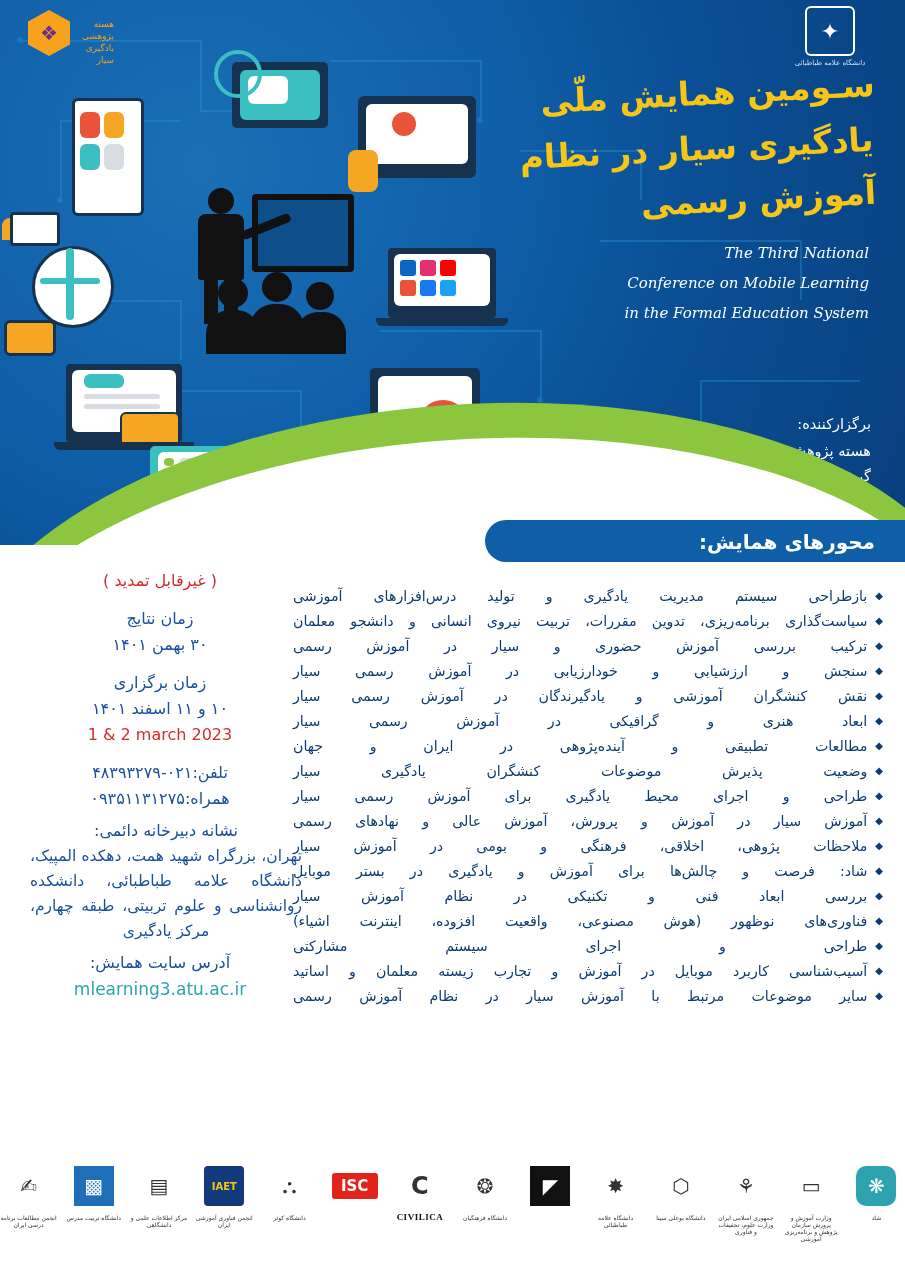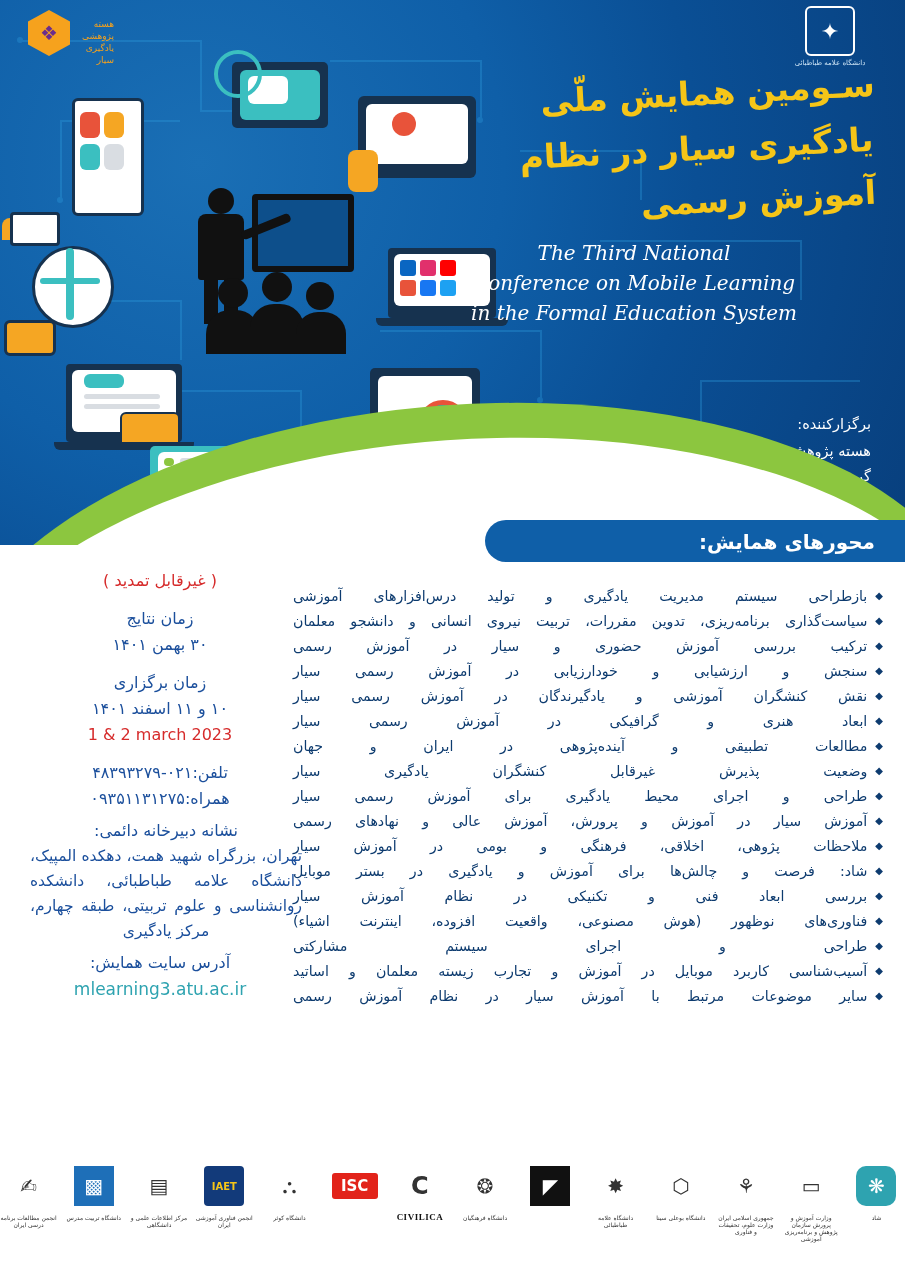--- a/index.html
+++ b/index.html
@@ -54,23 +54,23 @@
   .logo-right .cap{color:#cfe6f7;font-size:7px;margin-top:3px;line-height:9px;}
 
   
   .fa-title{
     position:absolute;right:30px;top:72px;width:470px;text-align:right;
     color:#f5c518;direction:rtl;
   }
   .fa-title .l1{font-size:33px;font-weight:bold;transform:rotate(-3deg);line-height:1.5;}
   .fa-title .l2{font-size:33px;font-weight:bold;transform:rotate(-3deg);line-height:1.6;margin-top:4px;}
   .en-title{
-    position:absolute;right:36px;top:238px;width:470px;text-align:center;direction:ltr;
+    position:absolute;right:36px;top:238px;width:470px;text-align:right;direction:ltr;
     color:#fff;font-family:"DejaVu Serif","Liberation Serif",serif;
-    font-size:20px;line-height:30px;font-style:italic;
+    font-size:15px;line-height:30px;font-style:italic;
   }
 
   
   .organizer{
     position:absolute;right:34px;top:412px;width:470px;text-align:right;direction:rtl;
     color:#ffffff;font-size:14.5px;line-height:25px;
   }
   .organizer .hd{color:#ffffff;font-size:14.5px;margin-bottom:2px;}
 
   
@@ -300,21 +300,21 @@
     <div class="axis-item">
         <span class="bullet">◆</span>
         <span class="txt">ابعاد هنری و گرافیکی در آموزش رسمی سیار</span>
       </div>
     <div class="axis-item">
         <span class="bullet">◆</span>
         <span class="txt">مطالعات تطبیقی و آینده‌پژوهی در ایران و جهان</span>
       </div>
     <div class="axis-item">
         <span class="bullet">◆</span>
-        <span class="txt">وضعیت پذیرش غیرقابل کنشگران یادگیری سیار</span>
+        <span class="txt">وضعیت پذیرش موضوعات کنشگران یادگیری سیار</span>
       </div>
     <div class="axis-item">
         <span class="bullet">◆</span>
         <span class="txt">طراحی و اجرای محیط یادگیری برای آموزش رسمی سیار</span>
       </div>
     <div class="axis-item">
         <span class="bullet">◆</span>
         <span class="txt">آموزش سیار در آموزش و پرورش، آموزش عالی و نهادهای رسمی</span>
       </div>
     <div class="axis-item">

